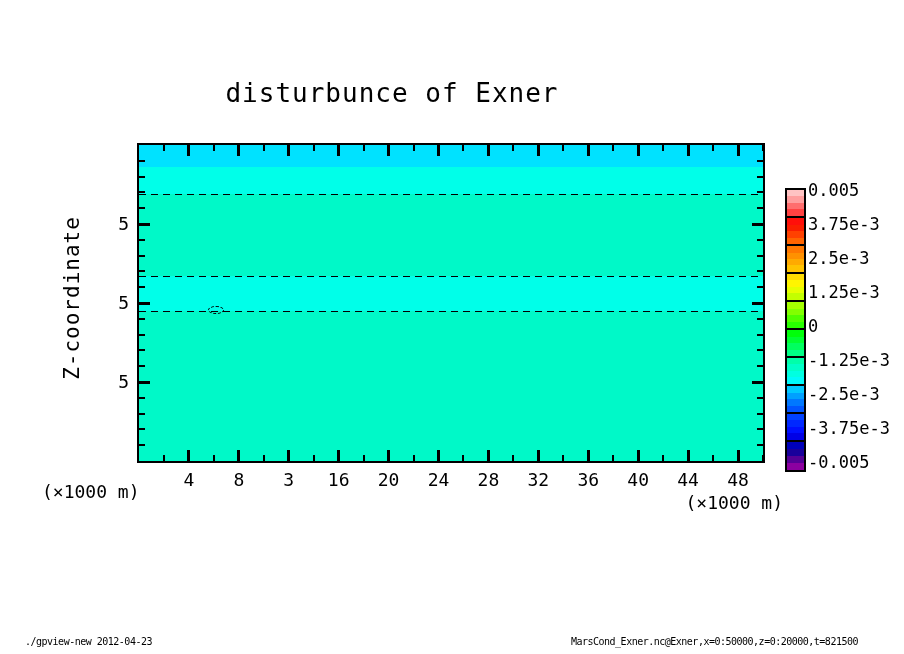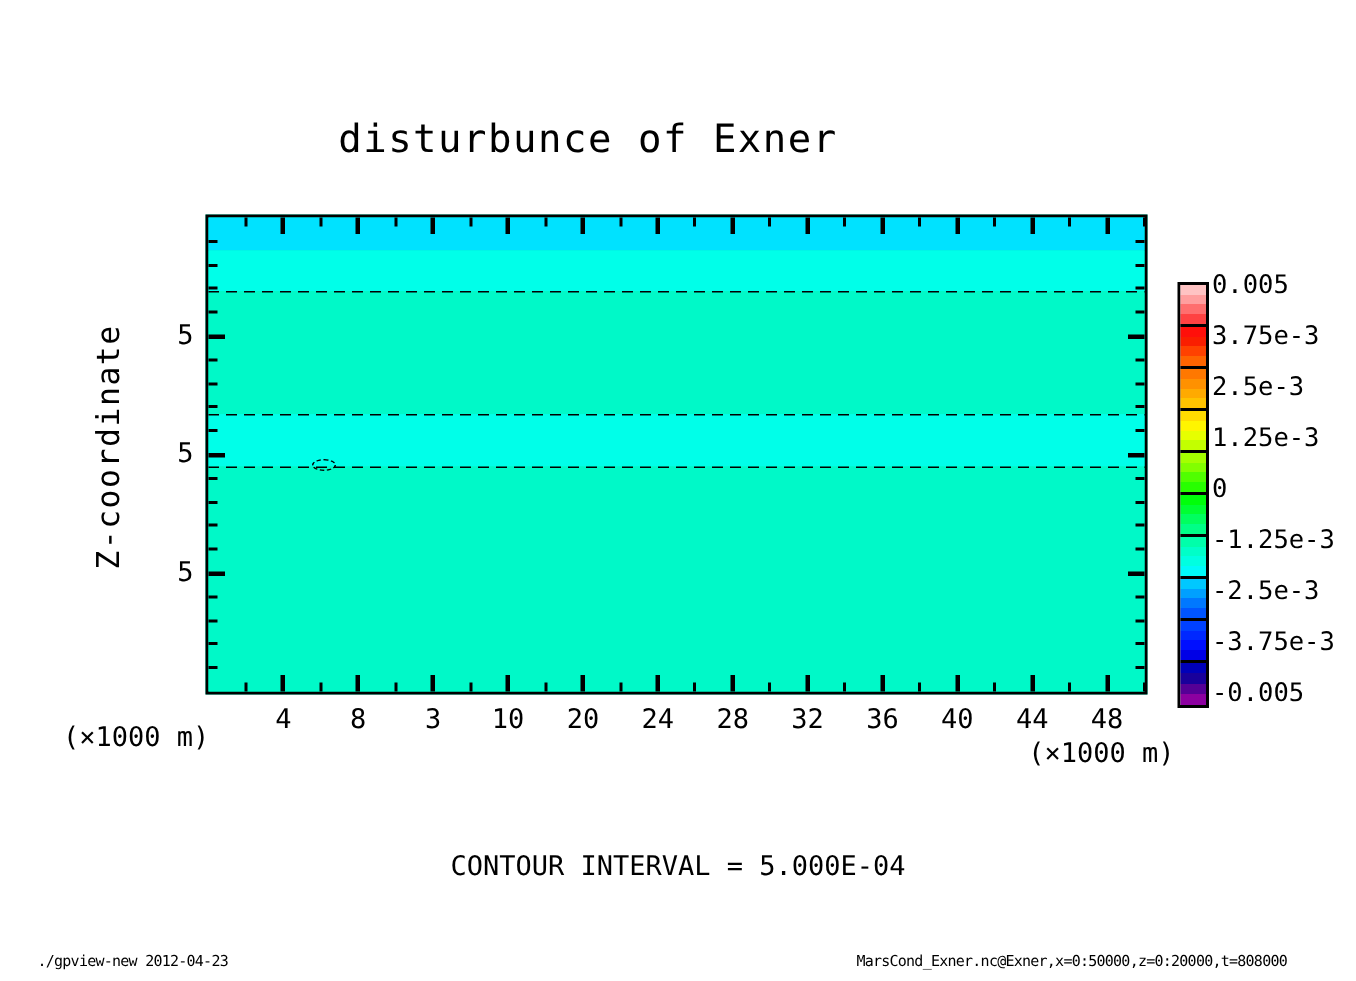--- a/index.html
+++ b/index.html
@@ -158,30 +158,29 @@
       <div class="cbar-box" style="background: linear-gradient(rgb(255, 120, 0) 0%, rgb(255, 120, 0) 25%, rgb(255, 145, 0) 25%, rgb(255, 145, 0) 50%, rgb(255, 170, 0) 50%, rgb(255, 170, 0) 75%, rgb(255, 195, 0) 75%, rgb(255, 195, 0) 100%);"></div>
       <div class="cbar-box" style="background: linear-gradient(rgb(255, 220, 0) 0%, rgb(255, 220, 0) 25%, rgb(255, 245, 0) 25%, rgb(255, 245, 0) 50%, rgb(230, 255, 0) 50%, rgb(230, 255, 0) 75%, rgb(195, 255, 0) 75%, rgb(195, 255, 0) 100%);"></div>
       <div class="cbar-box" style="background: linear-gradient(rgb(165, 255, 0) 0%, rgb(165, 255, 0) 25%, rgb(130, 255, 0) 25%, rgb(130, 255, 0) 50%, rgb(80, 255, 0) 50%, rgb(80, 255, 0) 75%, rgb(40, 255, 0) 75%, rgb(40, 255, 0) 100%);"></div>
       <div class="cbar-box" style="background: linear-gradient(rgb(0, 255, 10) 0%, rgb(0, 255, 10) 25%, rgb(0, 255, 50) 25%, rgb(0, 255, 50) 50%, rgb(0, 255, 95) 50%, rgb(0, 255, 95) 75%, rgb(0, 255, 135) 75%, rgb(0, 255, 135) 100%);"></div>
       <div class="cbar-box" style="background: linear-gradient(rgb(0, 255, 170) 0%, rgb(0, 255, 170) 25%, rgb(0, 255, 200) 25%, rgb(0, 255, 200) 50%, rgb(0, 255, 225) 50%, rgb(0, 255, 225) 75%, rgb(0, 250, 250) 75%, rgb(0, 250, 250) 100%);"></div>
       <div class="cbar-box" style="background: linear-gradient(rgb(0, 200, 255) 0%, rgb(0, 200, 255) 25%, rgb(0, 160, 255) 25%, rgb(0, 160, 255) 50%, rgb(0, 120, 255) 50%, rgb(0, 120, 255) 75%, rgb(0, 85, 255) 75%, rgb(0, 85, 255) 100%);"></div>
       <div class="cbar-box" style="background: linear-gradient(rgb(0, 65, 255) 0%, rgb(0, 65, 255) 25%, rgb(0, 40, 255) 25%, rgb(0, 40, 255) 50%, rgb(0, 15, 255) 50%, rgb(0, 15, 255) 75%, rgb(0, 0, 230) 75%, rgb(0, 0, 230) 100%);"></div>
       <div class="cbar-box" style="background: linear-gradient(rgb(0, 0, 185) 0%, rgb(0, 0, 185) 25%, rgb(25, 0, 155) 25%, rgb(25, 0, 155) 50%, rgb(85, 0, 150) 50%, rgb(85, 0, 150) 75%, rgb(140, 0, 160) 75%, rgb(140, 0, 160) 100%);"></div>
     </div>
 
-  <div class="abs" id="contour-interval">CONTOUR INTERVAL = 5.000E-04</div>
 
 
   <div class="abs footer" id="footer-left">./gpview-new  2012-04-23</div>
-  <div class="abs footer" id="footer-right">MarsCond_Exner.nc@Exner,x=0:50000,z=0:20000,t=808000</div>
+  <div class="abs footer" id="footer-right">MarsCond_Exner.nc@Exner,x=0:50000,z=0:20000,t=821500</div>
 
 <div class="ticklabel-x" style="left: 163.92px;">4</div>
     <div class="ticklabel-x" style="left: 213.84px;">8</div>
     <div class="ticklabel-x" style="left: 263.76px;">3</div>
-    <div class="ticklabel-x" style="left: 313.68px;">10</div>
+    <div class="ticklabel-x" style="left: 313.68px;">16</div>
     <div class="ticklabel-x" style="left: 363.6px;">20</div>
     <div class="ticklabel-x" style="left: 413.52px;">24</div>
     <div class="ticklabel-x" style="left: 463.44px;">28</div>
     <div class="ticklabel-x" style="left: 513.36px;">32</div>
     <div class="ticklabel-x" style="left: 563.28px;">36</div>
     <div class="ticklabel-x" style="left: 613.2px;">40</div>
     <div class="ticklabel-x" style="left: 663.12px;">44</div>
     <div class="ticklabel-x" style="left: 713.04px;">48</div>
     <div class="ticklabel-y" style="top: 371px;">5</div>
     <div class="ticklabel-y" style="top: 292px;">5</div>

